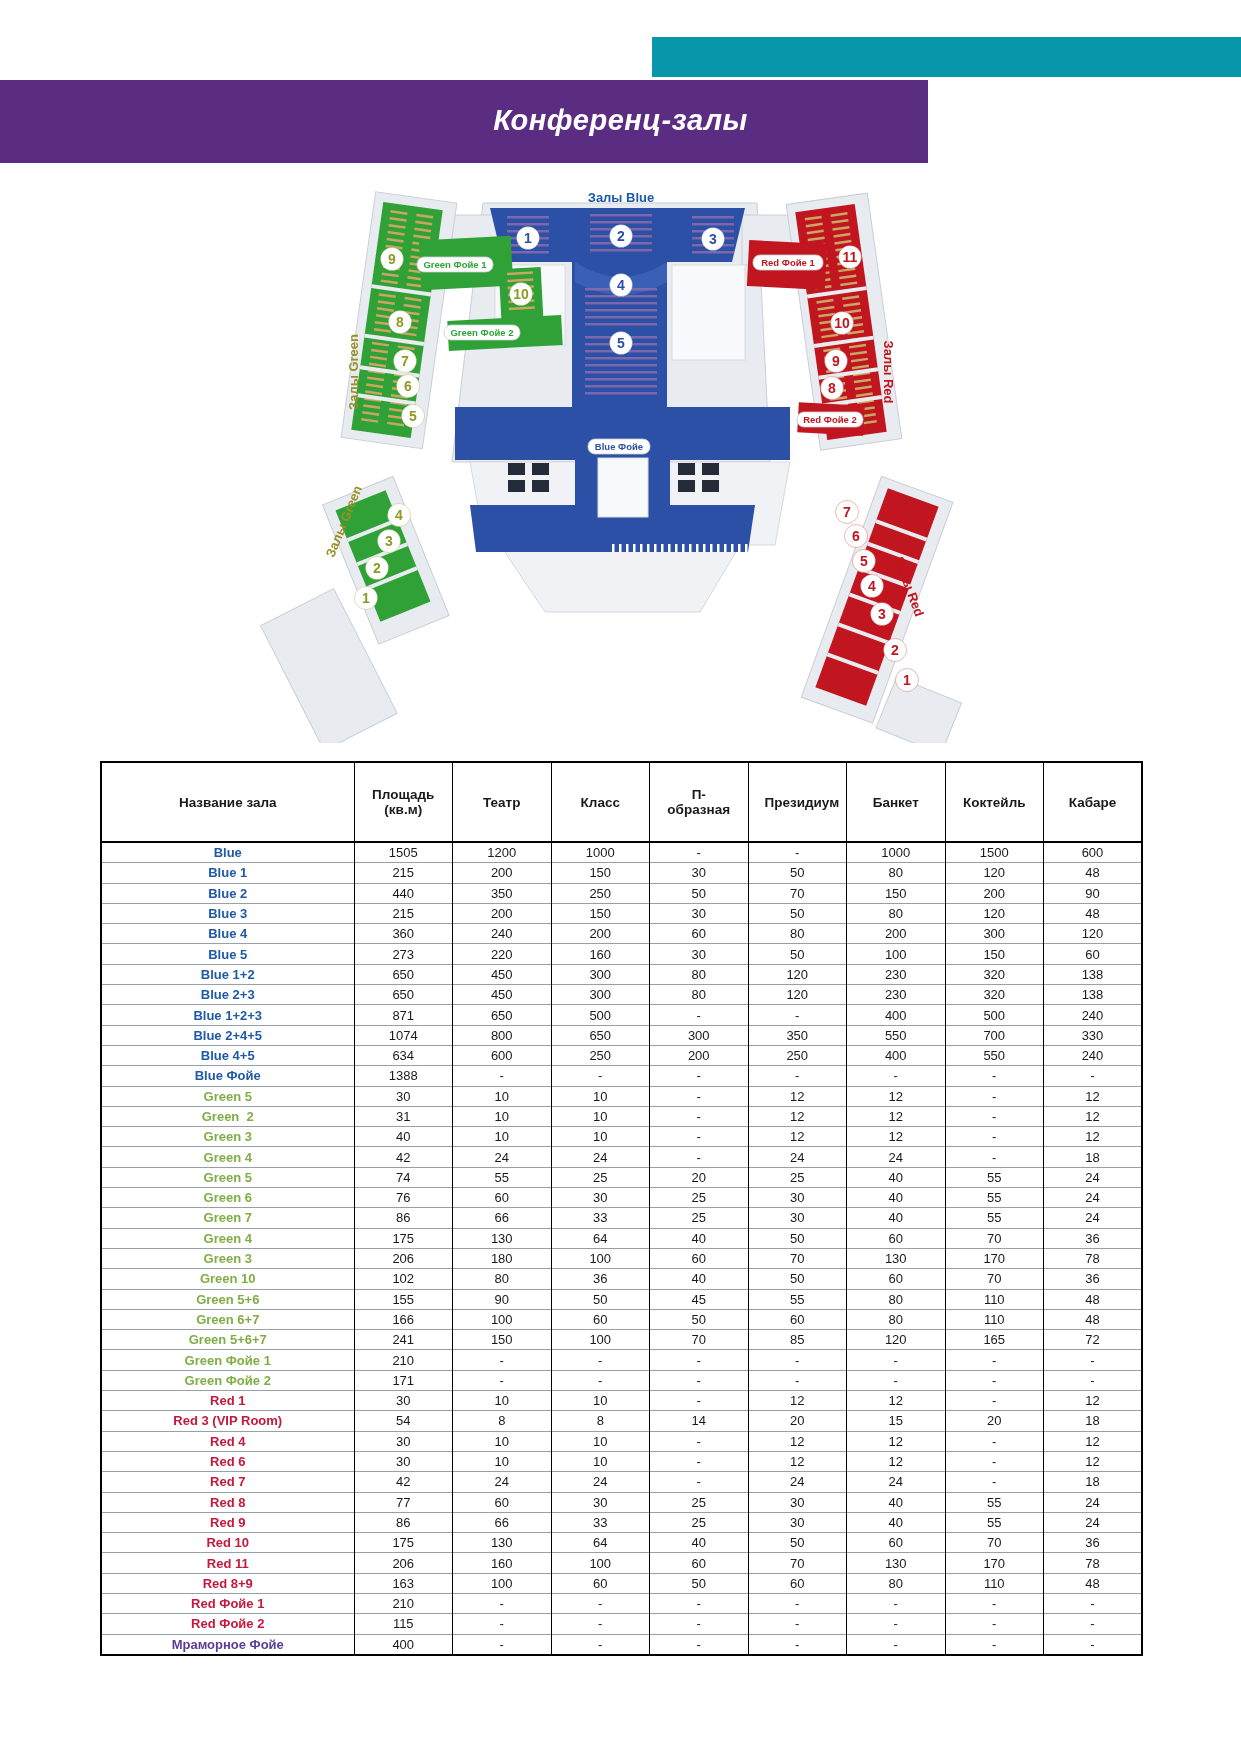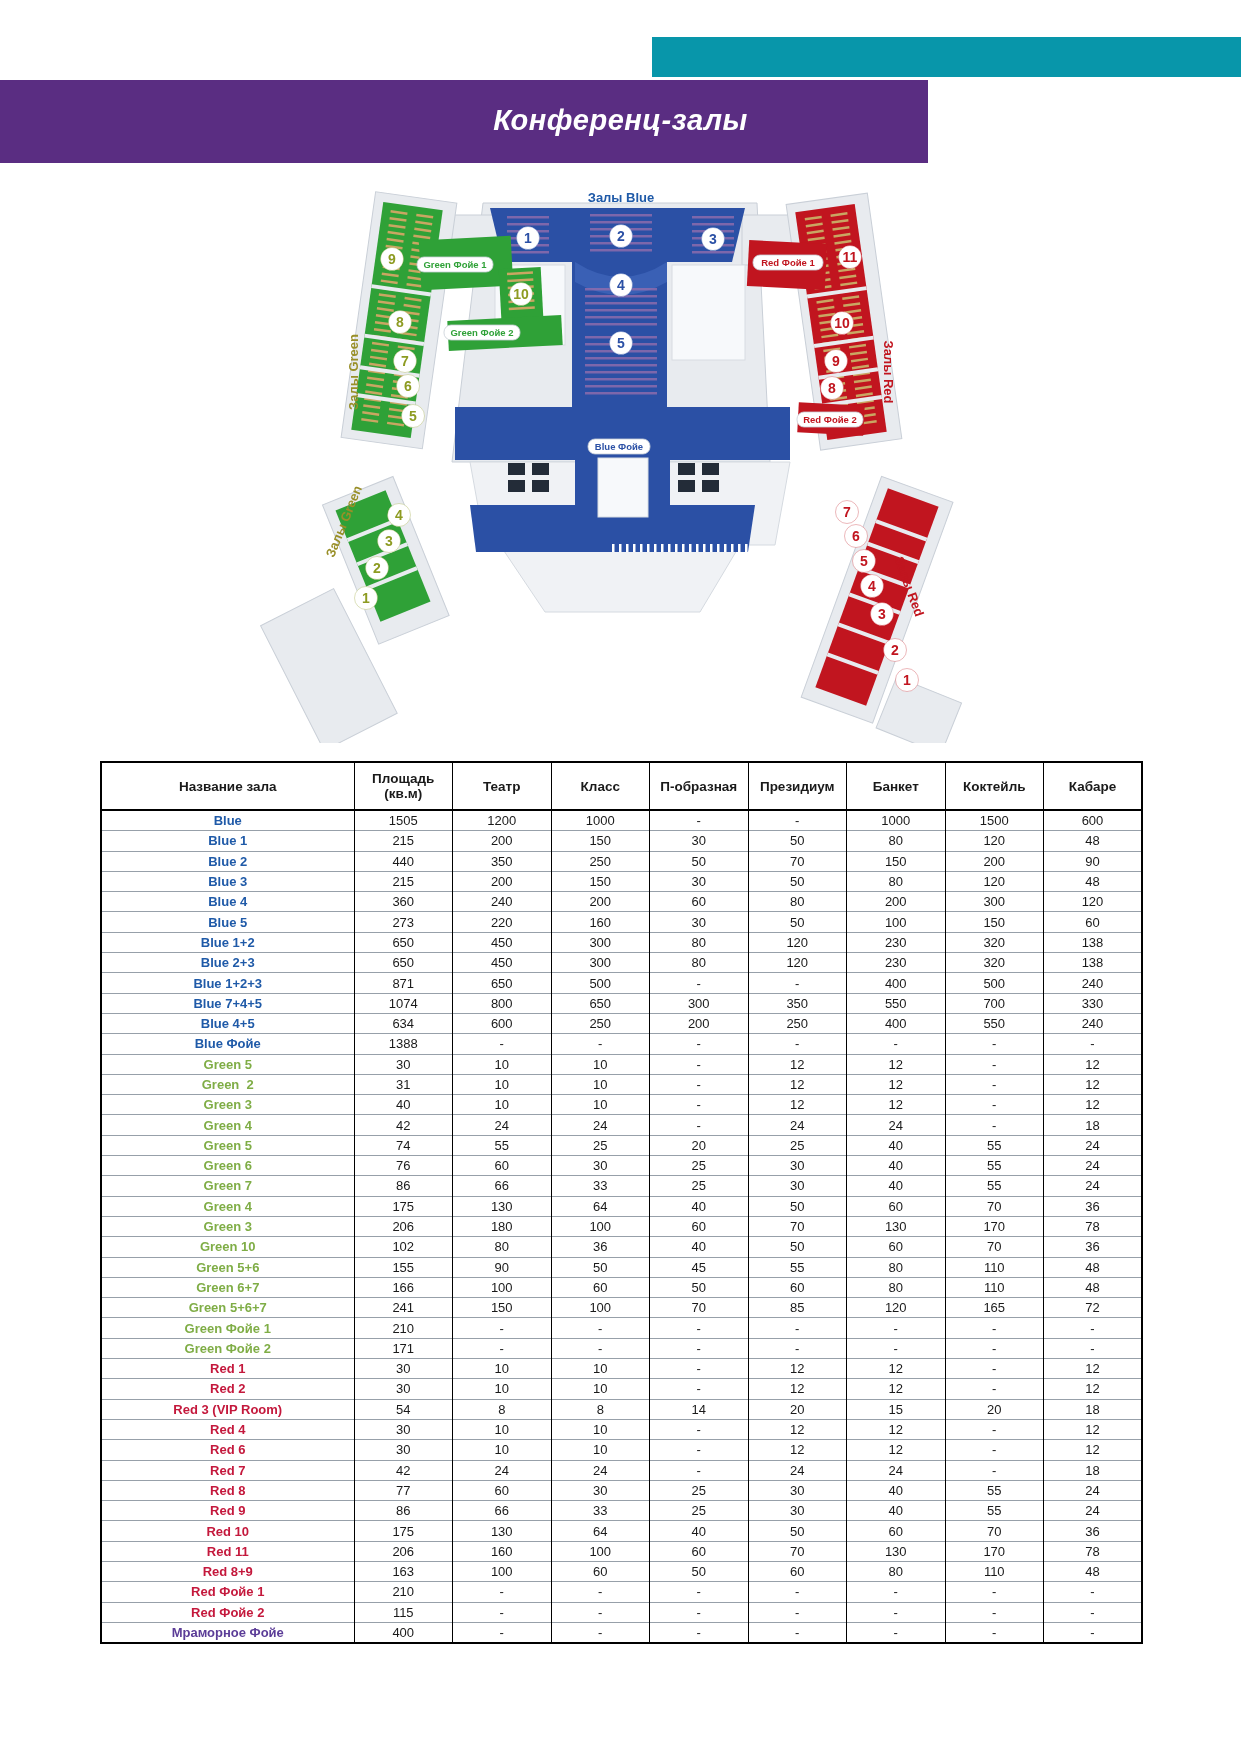--- a/index.html
+++ b/index.html
@@ -28,21 +28,21 @@
   .pill-rect{fill:#fff;stroke:#C9CFD7;stroke-width:.8;}
   .pill-txt{font-size:9.5px;font-weight:bold;text-anchor:middle;}
   .circ-txt{font-size:14px;font-weight:bold;text-anchor:middle;}
 
   
   table.halls{position:absolute;left:100px;top:761px;width:1041px;border-collapse:collapse;
         table-layout:fixed;font-size:13px;color:#1a1a1a;}
   table.halls{border:2.5px solid #000;}
   table.halls th{height:46px;border:1.4px solid #000;border-bottom:2.6px solid #000;
         font-size:13.5px;font-weight:bold;text-align:center;vertical-align:middle;
-        white-space:pre-line;padding:0;}
+        white-space:pre-line;padding:16px;}
   table.halls td{height:19.3px;padding:0;text-align:center;vertical-align:middle;
         border-left:1.3px solid #000;border-right:1.3px solid #000;
         border-top:1.6px solid #97A0A9;}
   table.halls tbody tr:first-child td{border-top:none;}
   td.name{text-align:left;padding-left:28px;font-weight:bold;white-space:pre;margin-top:48px;}
   .c-blue{color:#1F5AA8;} .c-green{color:#7FAD46;} .c-red{color:#C4183C;} .c-purple{color:#5B3C97;}
 </style>
 </head>
 <body>
 
@@ -399,21 +399,21 @@
           <td>871</td>
           <td>650</td>
           <td>500</td>
           <td>-</td>
           <td>-</td>
           <td>400</td>
           <td>500</td>
           <td>240</td>
         </tr>
         <tr>
-          <td class="name c-blue">Blue 7+4+5</td>
+          <td class="name c-blue">Blue 2+4+5</td>
           <td>1074</td>
           <td>800</td>
           <td>650</td>
           <td>300</td>
           <td>350</td>
           <td>550</td>
           <td>700</td>
           <td>330</td>
         </tr>
         <tr>
@@ -608,31 +608,20 @@
           <td>30</td>
           <td>10</td>
           <td>10</td>
           <td>-</td>
           <td>12</td>
           <td>12</td>
           <td>-</td>
           <td>12</td>
         </tr>
         <tr>
-          <td class="name c-red">Red 2</td>
-          <td>30</td>
-          <td>10</td>
-          <td>10</td>
-          <td>-</td>
-          <td>12</td>
-          <td>12</td>
-          <td>-</td>
-          <td>12</td>
-        </tr>
-        <tr>
           <td class="name c-red">Red 3 (VIP Room)</td>
           <td>54</td>
           <td>8</td>
           <td>8</td>
           <td>14</td>
           <td>20</td>
           <td>15</td>
           <td>20</td>
           <td>18</td>
         </tr>

